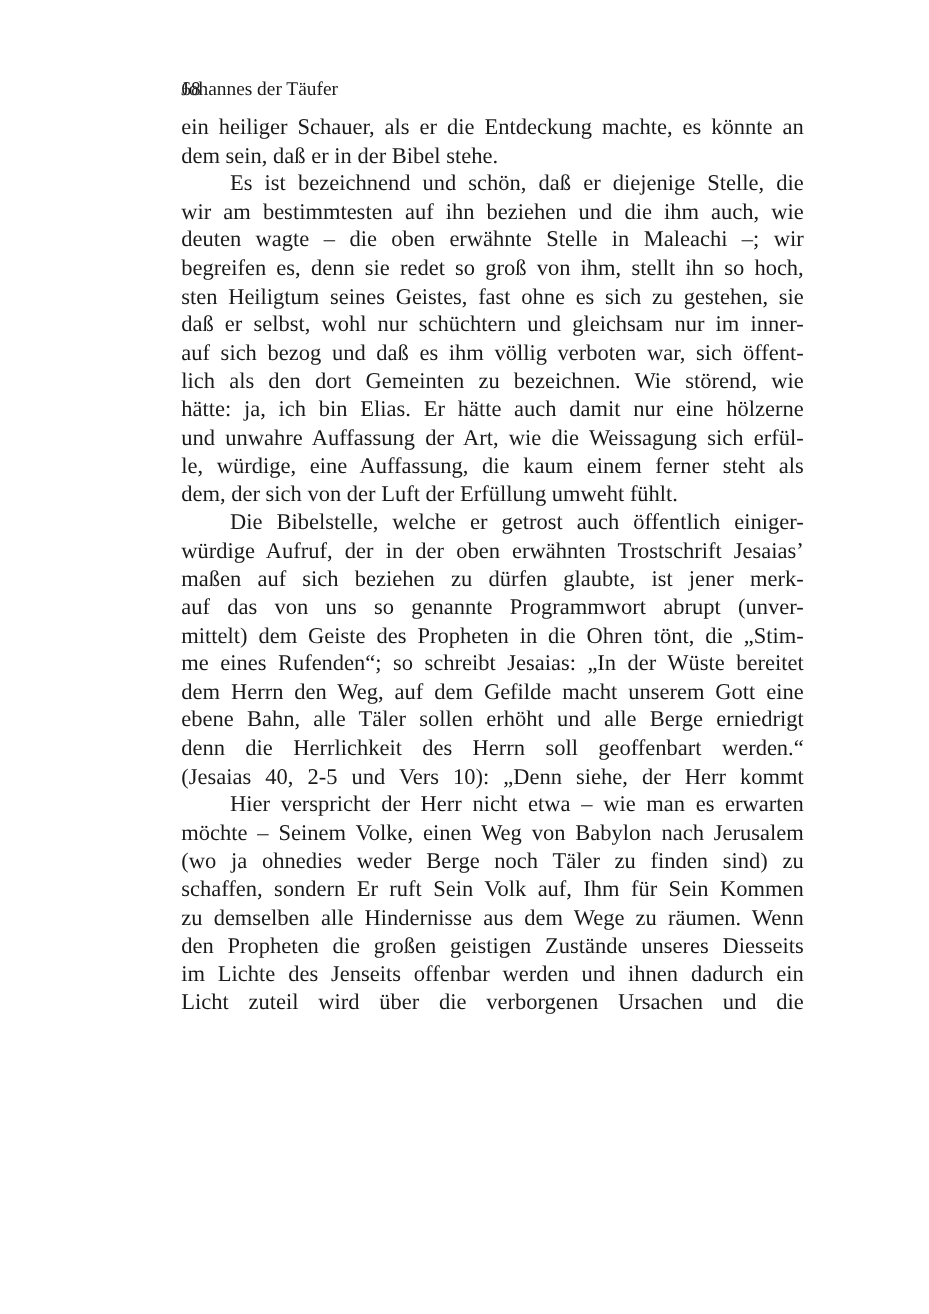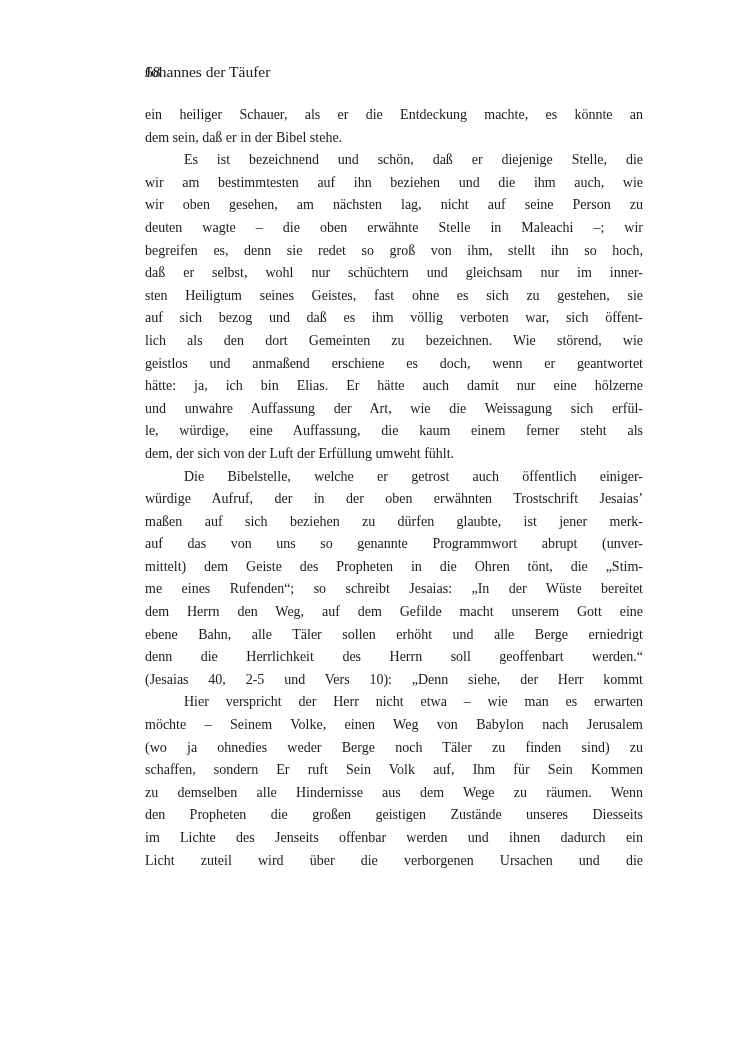--- a/index.html
+++ b/index.html
@@ -33,22 +33,22 @@
       top: 0;
     }
     .running-title {
       position: absolute;
       left: 0;
       right: 0;
       top: 0;
       text-align: left;
     }
     .body-text {
-      margin-top: 20px;
-      font-size: 14px;
+      margin-top: 6px;
+      font-size: 18px;
       line-height: 22.6px;
     }
     .line {
       display: block;
       height: 22.6px;
       white-space: nowrap;
       text-align: justify;
       text-align-last: justify;
     }
     .line.last {
@@ -64,28 +64,26 @@
 <div class="page">
   <div class="running-head">
     <span class="page-number">68</span>
     <span class="running-title">Johannes der Täufer</span>
   </div>
   <div class="body-text" id="body-text">
       <span class="line">ein heiliger Schauer, als er die Entdeckung machte, es könnte an</span>
       <span class="line last">dem sein, daß er in der Bibel stehe.</span>
       <span class="line indent">Es ist bezeichnend und schön, daß er diejenige Stelle, die</span>
       <span class="line">wir am bestimmtesten auf ihn beziehen und die ihm auch, wie</span>
-      <span class="line">wir oben gesehen, am nächsten lag, nicht auf seine Person zu</span>
       <span class="line">deuten wagte – die oben erwähnte Stelle in Maleachi –; wir</span>
       <span class="line">begreifen es, denn sie redet so groß von ihm, stellt ihn so hoch,</span>
+      <span class="line">sten Heiligtum seines Geistes, fast ohne es sich zu gestehen, sie</span>
       <span class="line">daß er selbst, wohl nur schüchtern und gleichsam nur im inner-</span>
-      <span class="line">sten Heiligtum seines Geistes, fast ohne es sich zu gestehen, sie</span>
       <span class="line">auf sich bezog und daß es ihm völlig verboten war, sich öffent-</span>
       <span class="line">lich als den dort Gemeinten zu bezeichnen. Wie störend, wie</span>
-      <span class="line">geistlos und anmaßend erschiene es doch, wenn er geantwortet</span>
       <span class="line">hätte: ja, ich bin Elias. Er hätte auch damit nur eine hölzerne</span>
       <span class="line">und unwahre Auffassung der Art, wie die Weissagung sich erfül-</span>
       <span class="line">le, würdige, eine Auffassung, die kaum einem ferner steht als</span>
       <span class="line last">dem, der sich von der Luft der Erfüllung umweht fühlt.</span>
       <span class="line indent">Die Bibelstelle, welche er getrost auch öffentlich einiger-</span>
       <span class="line">würdige Aufruf, der in der oben erwähnten Trostschrift Jesaias’</span>
       <span class="line">maßen auf sich beziehen zu dürfen glaubte, ist jener merk-</span>
       <span class="line">auf das von uns so genannte Programmwort abrupt (unver-</span>
       <span class="line">mittelt) dem Geiste des Propheten in die Ohren tönt, die „Stim-</span>
       <span class="line">me eines Rufenden“; so schreibt Jesaias: „In der Wüste bereitet</span>

